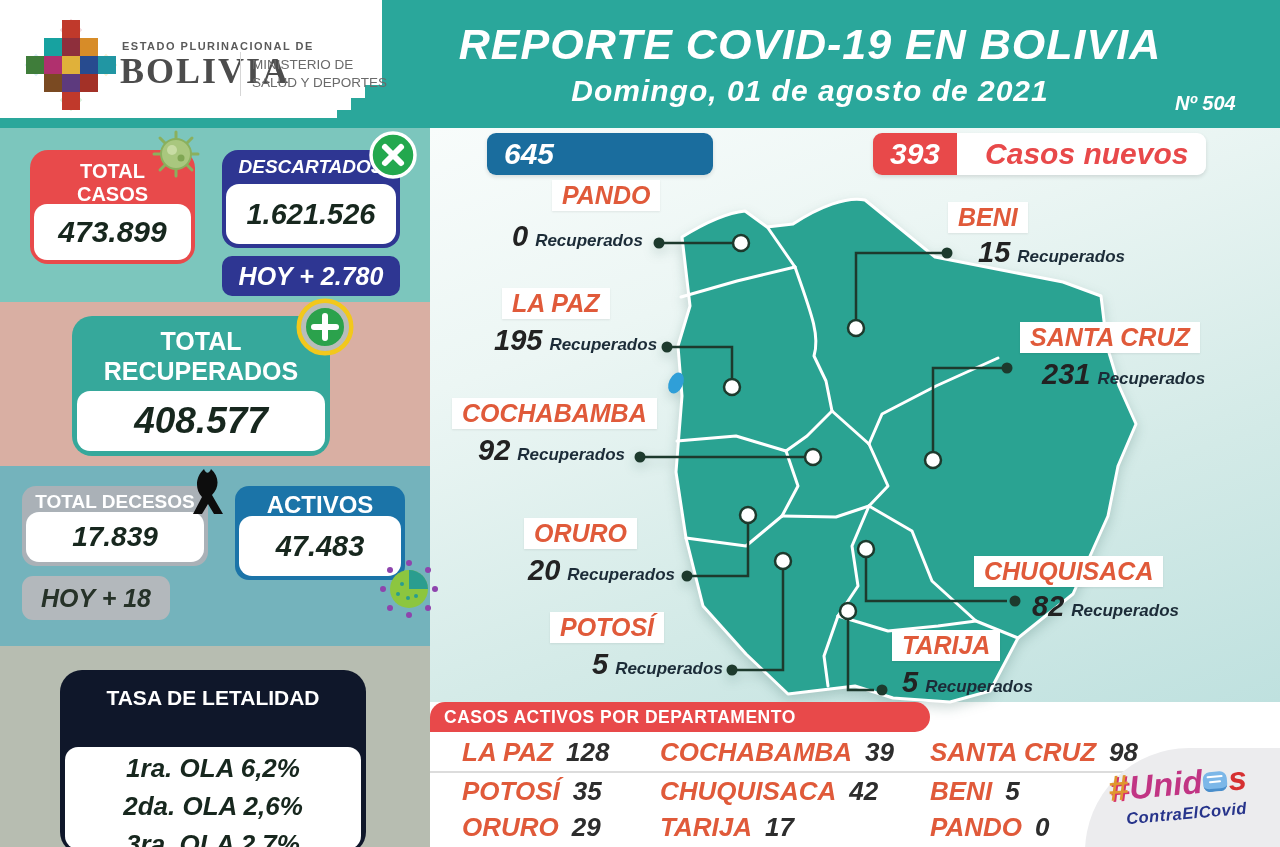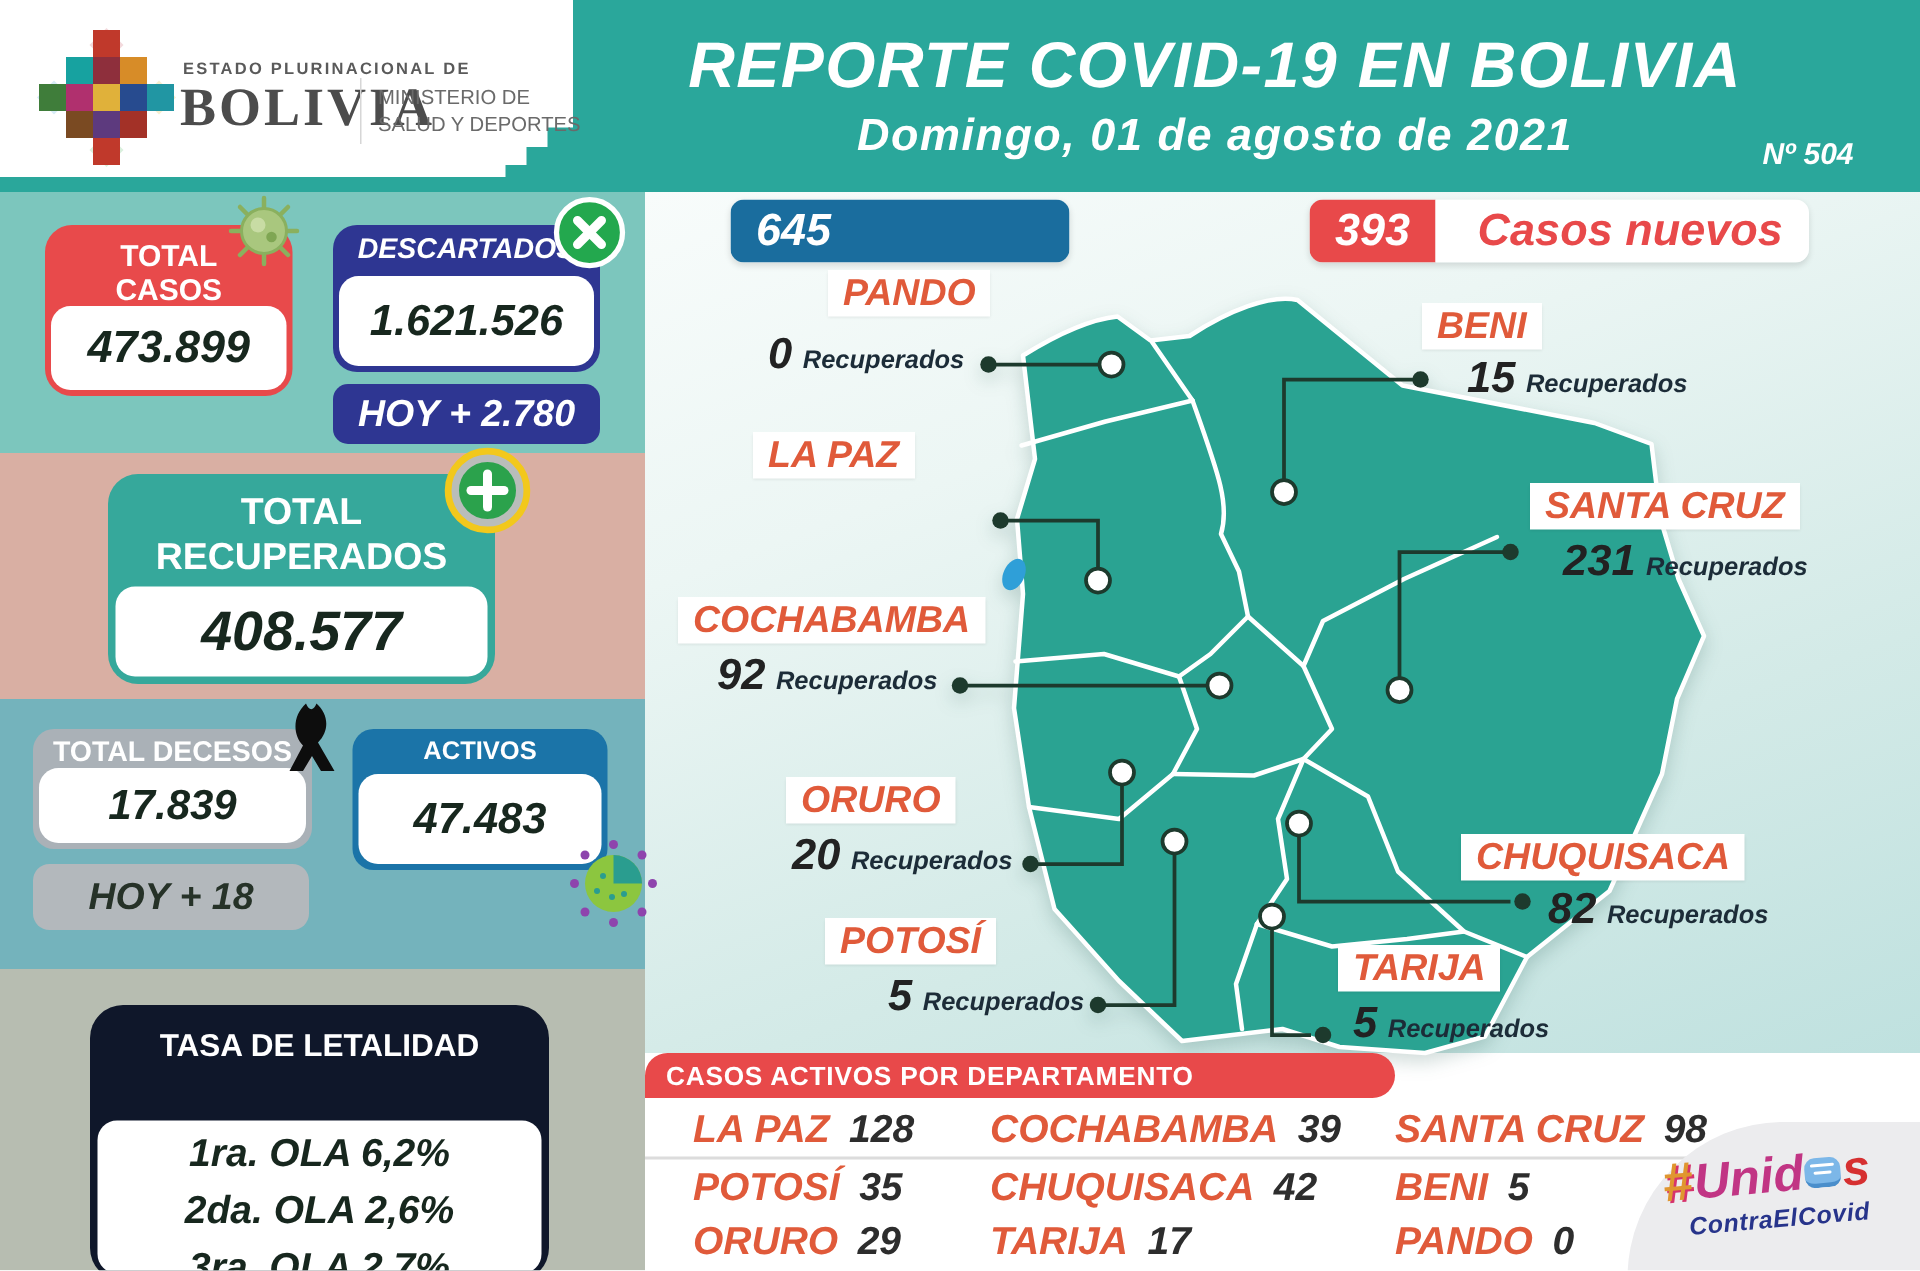--- a/index.html
+++ b/index.html
@@ -44,25 +44,25 @@
   .desc-hoy{left:222px;top:256px;width:178px;height:40px;background:#2e3692;border-radius:10px;
     color:#fff;font-size:25px;font-weight:bold;font-style:italic;text-align:center;line-height:40px;}
 
   .recuperados{left:72px;top:316px;width:258px;height:140px;background:#36a89b;border-radius:20px;}
   .recuperados .chead{padding-top:10px;font-size:25px;line-height:30px;}
   .recuperados .cinner{left:5px;right:5px;bottom:5px;height:60px;line-height:60px;font-size:37px;}
 
   .decesos{left:22px;top:486px;width:186px;height:80px;background:#aab1b7;border-radius:14px;}
   .decesos .chead{padding-top:5px;font-size:19px;}
   .decesos .cinner{height:50px;line-height:50px;font-size:28px;}
-  .dec-hoy{left:22px;top:576px;width:184px;height:44px;background:#b3b8bc;border-radius:11px;
+  .dec-hoy{left:22px;top:576px;width:148px;height:44px;background:#b3b8bc;border-radius:11px;
     color:#263228;font-size:25px;font-weight:bold;font-style:italic;text-align:center;line-height:44px;}
 
   .activos{left:235px;top:486px;width:170px;height:94px;background:#1b74a8;border-radius:14px;}
-  .activos .chead{padding-top:5px;font-size:17px;}
+  .activos .chead{padding-top:5px;font-size:24px;}
   .activos .cinner{height:60px;line-height:60px;font-size:29px;}
 
   .tasa{left:60px;top:670px;width:306px;height:184px;background:#0f172a;border-radius:22px;}
   .tasa .chead{padding-top:16px;font-size:21px;}
   .tasa .cinner{left:5px;right:5px;bottom:5px;height:102px;font-size:26px;line-height:34px;padding-top:0px;}
   .tasa .cinner div{margin-top:4px;}
 
   
   .map-area{left:430px;top:128px;width:850px;height:574px;
     background:linear-gradient(160deg,#f8fcfb 0%,#ecf6f4 30%,#d3eae7 68%,#bfe1df 100%);}
@@ -329,20 +329,22 @@
         <circle cx="271" cy="369" r="8"></circle>
       <circle cx="253" cy="431" r="8"></circle>
     </g>
   </svg>
 
   <div class="abs dept-pill" style="left:552px;top:180px">PANDO</div>
   <div class="abs dept-stat" style="left:512px;top:220px">
     <span class="dnum">0</span><span class="dunit">Recuperados</span></div>
 
   <div class="abs dept-pill" style="left:502px;top:288px">LA PAZ</div>
+  <div class="abs dept-stat" style="left:494px;top:324px">
+    <span class="dnum">195</span><span class="dunit">Recuperados</span></div>
 
   <div class="abs dept-pill" style="left:452px;top:398px">COCHABAMBA</div>
   <div class="abs dept-stat" style="left:478px;top:434px">
     <span class="dnum">92</span><span class="dunit">Recuperados</span></div>
 
   <div class="abs dept-pill" style="left:524px;top:518px">ORURO</div>
   <div class="abs dept-stat" style="left:528px;top:554px">
     <span class="dnum">20</span><span class="dunit">Recuperados</span></div>
 
   <div class="abs dept-pill" style="left:550px;top:612px">POTOSÍ</div>

